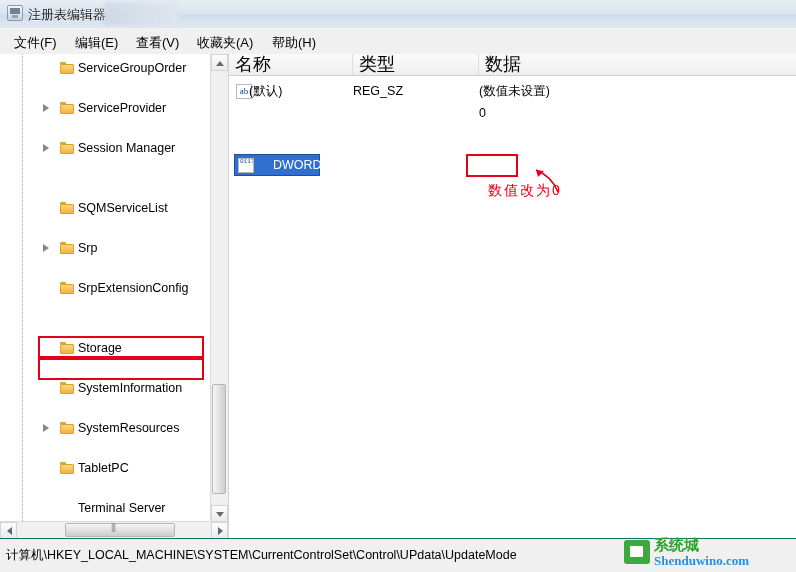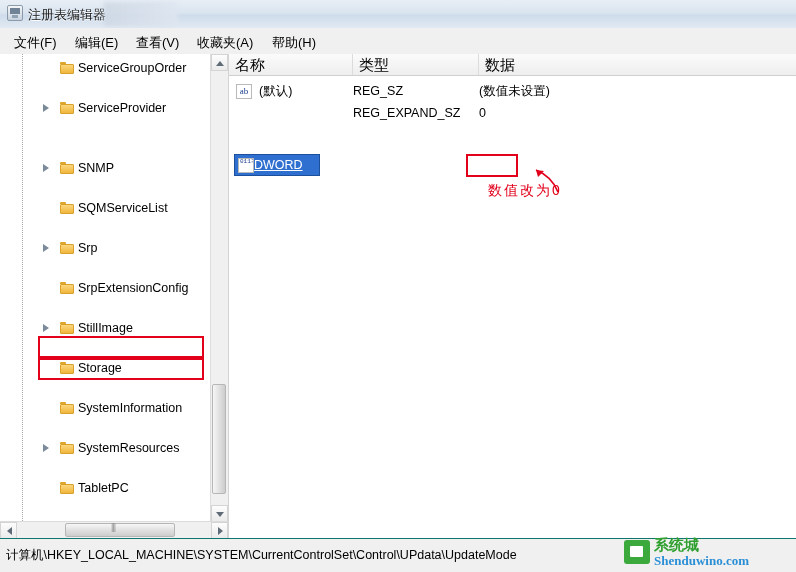--- a/index.html
+++ b/index.html
@@ -281,34 +281,34 @@
     position: absolute;
     left: 0; top: 0;
     width: 567px; height: 21px;
     background: linear-gradient(to bottom, #fbfbfb, #eeeeee);
     border-bottom: 1px solid #d0d0d0;
   }
   .vp-col {
     position: absolute;
     top: 0; height: 21px;
     line-height: 21px;
-    font-size: 15px;
+    font-size: 18px;
     padding-left: 6px;
     box-sizing: border-box;
     border-right: 1px solid #dcdcdc;
     color: #000;
   }
   .vp-row {
     position: absolute;
     height: 22px;
     line-height: 22px;
     font-size: 12.5px;
     white-space: nowrap;
   }
-  .cell-name { position: absolute; left: 30px; }
+  .cell-name { position: absolute; left: 20px; }
   .cell-type { position: absolute; left: 124px; }
   .cell-data { position: absolute; left: 250px; }
 
   .icon-ab {
     position: absolute;
     left: 7px; top: 4px;
     width: 16px; height: 15px;
     background: #fff;
     border: 1px solid #b9b9b9;
     box-sizing: border-box;
@@ -323,25 +323,24 @@
   .sel-name {
     position: absolute;
     left: 234px; top: 100px;
     width: 86px; height: 22px;
     background: #2f6fd0;
     border: 1px solid #1c4f9c;
     box-sizing: border-box;
   }
   .sel-name-text {
     position: absolute;
-    left: 254px; top: 101px;
+    left: 273px; top: 101px;
     color: #fff;
     font-size: 12.5px;
     line-height: 20px;
-    text-decoration: underline;
   }
   .sel-icon {
     position: absolute;
     left: 238px; top: 104px;
     width: 16px; height: 15px;
     background: #fff;
     border: 1px solid #b9b9b9;
     box-sizing: border-box;
     overflow: hidden;
   }
@@ -472,29 +471,29 @@
 
         <div class="tree-row" style="top:24px">
           <div class="expander" style="left:42px"></div>
           <div class="folder" style="left:60px">
               <div class="tab"></div>
               <div class="body"></div>
             </div>
           <div class="tree-label" style="left:78px">ServiceProvider</div>
         </div>
 
-
-        <div class="tree-row" style="top:64px">
+        <div class="tree-row" style="top:44px">
           <div class="expander" style="left:42px"></div>
           <div class="folder" style="left:60px">
               <div class="tab"></div>
               <div class="body"></div>
             </div>
-          <div class="tree-label" style="left:78px">SNMP</div>
-        </div>
+          <div class="tree-label" style="left:78px">Session Manager</div>
+        </div>
+
 
         <div class="tree-row" style="top:84px">
           <div class="folder" style="left:60px">
               <div class="tab"></div>
               <div class="body"></div>
             </div>
           <div class="tree-label" style="left:78px">SQMServiceList</div>
         </div>
 
         <div class="tree-row" style="top:104px">
@@ -507,28 +506,20 @@
         </div>
 
         <div class="tree-row" style="top:124px">
           <div class="folder" style="left:60px">
               <div class="tab"></div>
               <div class="body"></div>
             </div>
           <div class="tree-label" style="left:78px">SrpExtensionConfig</div>
         </div>
 
-        <div class="tree-row" style="top:144px">
-          <div class="expander" style="left:42px"></div>
-          <div class="folder" style="left:60px">
-              <div class="tab"></div>
-              <div class="body"></div>
-            </div>
-          <div class="tree-label" style="left:78px">StillImage</div>
-        </div>
 
         <div class="tree-row" style="top:164px">
           <div class="folder" style="left:60px">
               <div class="tab"></div>
               <div class="body"></div>
             </div>
           <div class="tree-label" style="left:78px">Storage</div>
         </div>
 
         <div class="tree-row" style="top:184px">
@@ -588,21 +579,20 @@
       </div>
 
       <div class="vp-row" style="left:0; top:26px; width:539px;">
         <div class="icon-ab">ab</div>
         <div class="cell-name">(默认)</div>
         <div class="cell-type">REG_SZ</div>
         <div class="cell-data">(数值未设置)</div>
       </div>
 
       <div class="vp-row" style="left:0; top:48px; width:567px;">
-        <div class="cell-type">REG_EXPAND_SZ</div>
         <div class="cell-data">0</div>
       </div>
     </div>
 
     <div class="sel-name"></div>
     <div class="sel-icon"></div>
     <div class="sel-name-text">DWORD</div>
 
     <div class="data-red-box"></div>
 

